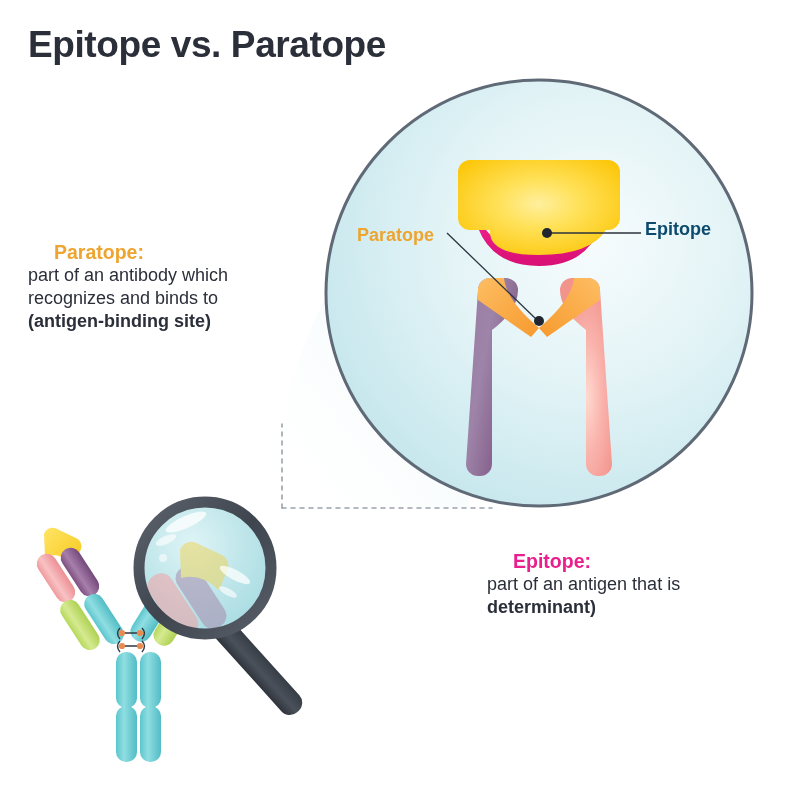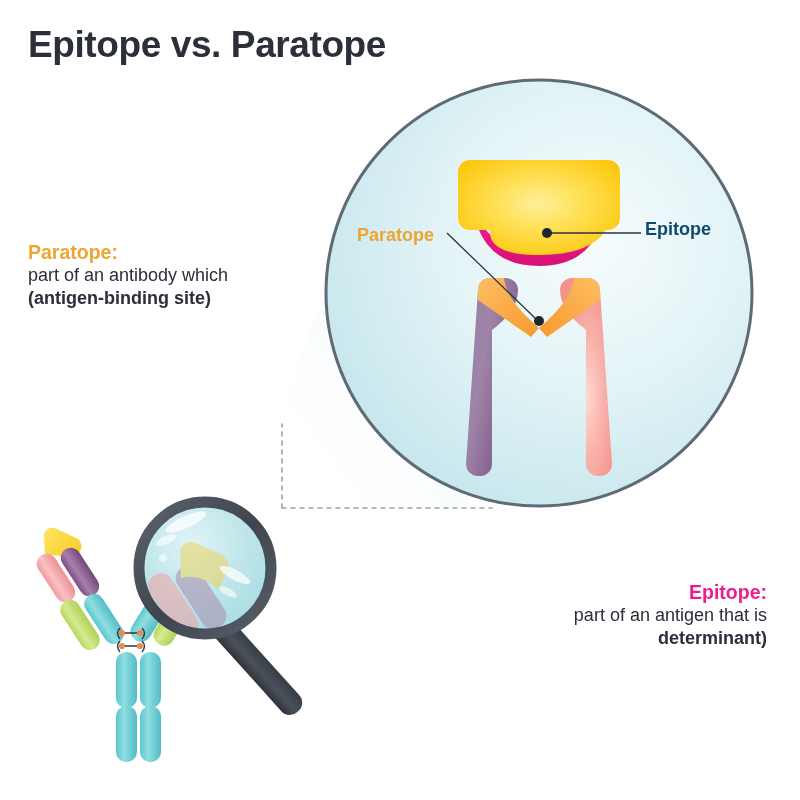--- a/index.html
+++ b/index.html
@@ -18,28 +18,28 @@
     left:28px; top:24px;
     font-size:37px;
     font-weight:700;
     letter-spacing:-0.4px;
     color:#2b2f3a;
     white-space:nowrap;
   }
 
   
   .txtblock{position:absolute;color:#2b2f3a;}
-  .txtblock .lead{font-weight:700;font-size:19.5px;display:block;line-height:1.25;}
+  .txtblock .lead{font-weight:700;font-size:19.5px;display:block;line-height:1.25;margin-left:26px;}
   .txtblock .body{font-size:18px;line-height:1.26;display:block;}
   .txtblock .body b{font-weight:700;}
 
   #paratope-text{left:28px; top:240px; width:270px; text-align:left;}
   #paratope-text .lead{color:#eda52f;}
 
-  #epitope-text{left:487px; top:580px; width:280px; text-align:right;}
+  #epitope-text{left:487px; top:549px; width:280px; text-align:left;}
   #epitope-text .lead{color:#ea1e8c;}
 
   
   .cap{
     position:absolute;
     font-size:18px;
     font-weight:700;
     white-space:nowrap;
   }
   #cap-paratope{left:357px; top:225px; color:#eda52f;}
@@ -303,20 +303,21 @@
       <circle cx="205" cy="568" r="66" fill="none" stroke="url(#gRim)" stroke-width="11"></circle>
     </g>
   </svg>
 
   <div class="cap" id="cap-paratope">Paratope</div>
   <div class="cap" id="cap-epitope">Epitope</div>
 
   <div class="txtblock" id="paratope-text">
     <span class="lead">Paratope:</span>
     <span class="body">part of an antibody which</span>
+    <span class="body">recognizes and binds to</span>
     <span class="body"><b>(antigen-binding site)</b></span>
   </div>
 
   <div class="txtblock" id="epitope-text">
     <span class="lead">Epitope:</span>
     <span class="body">part of an antigen that is</span>
     <span class="body"><b>determinant)</b></span>
   </div>
 
 </div>

